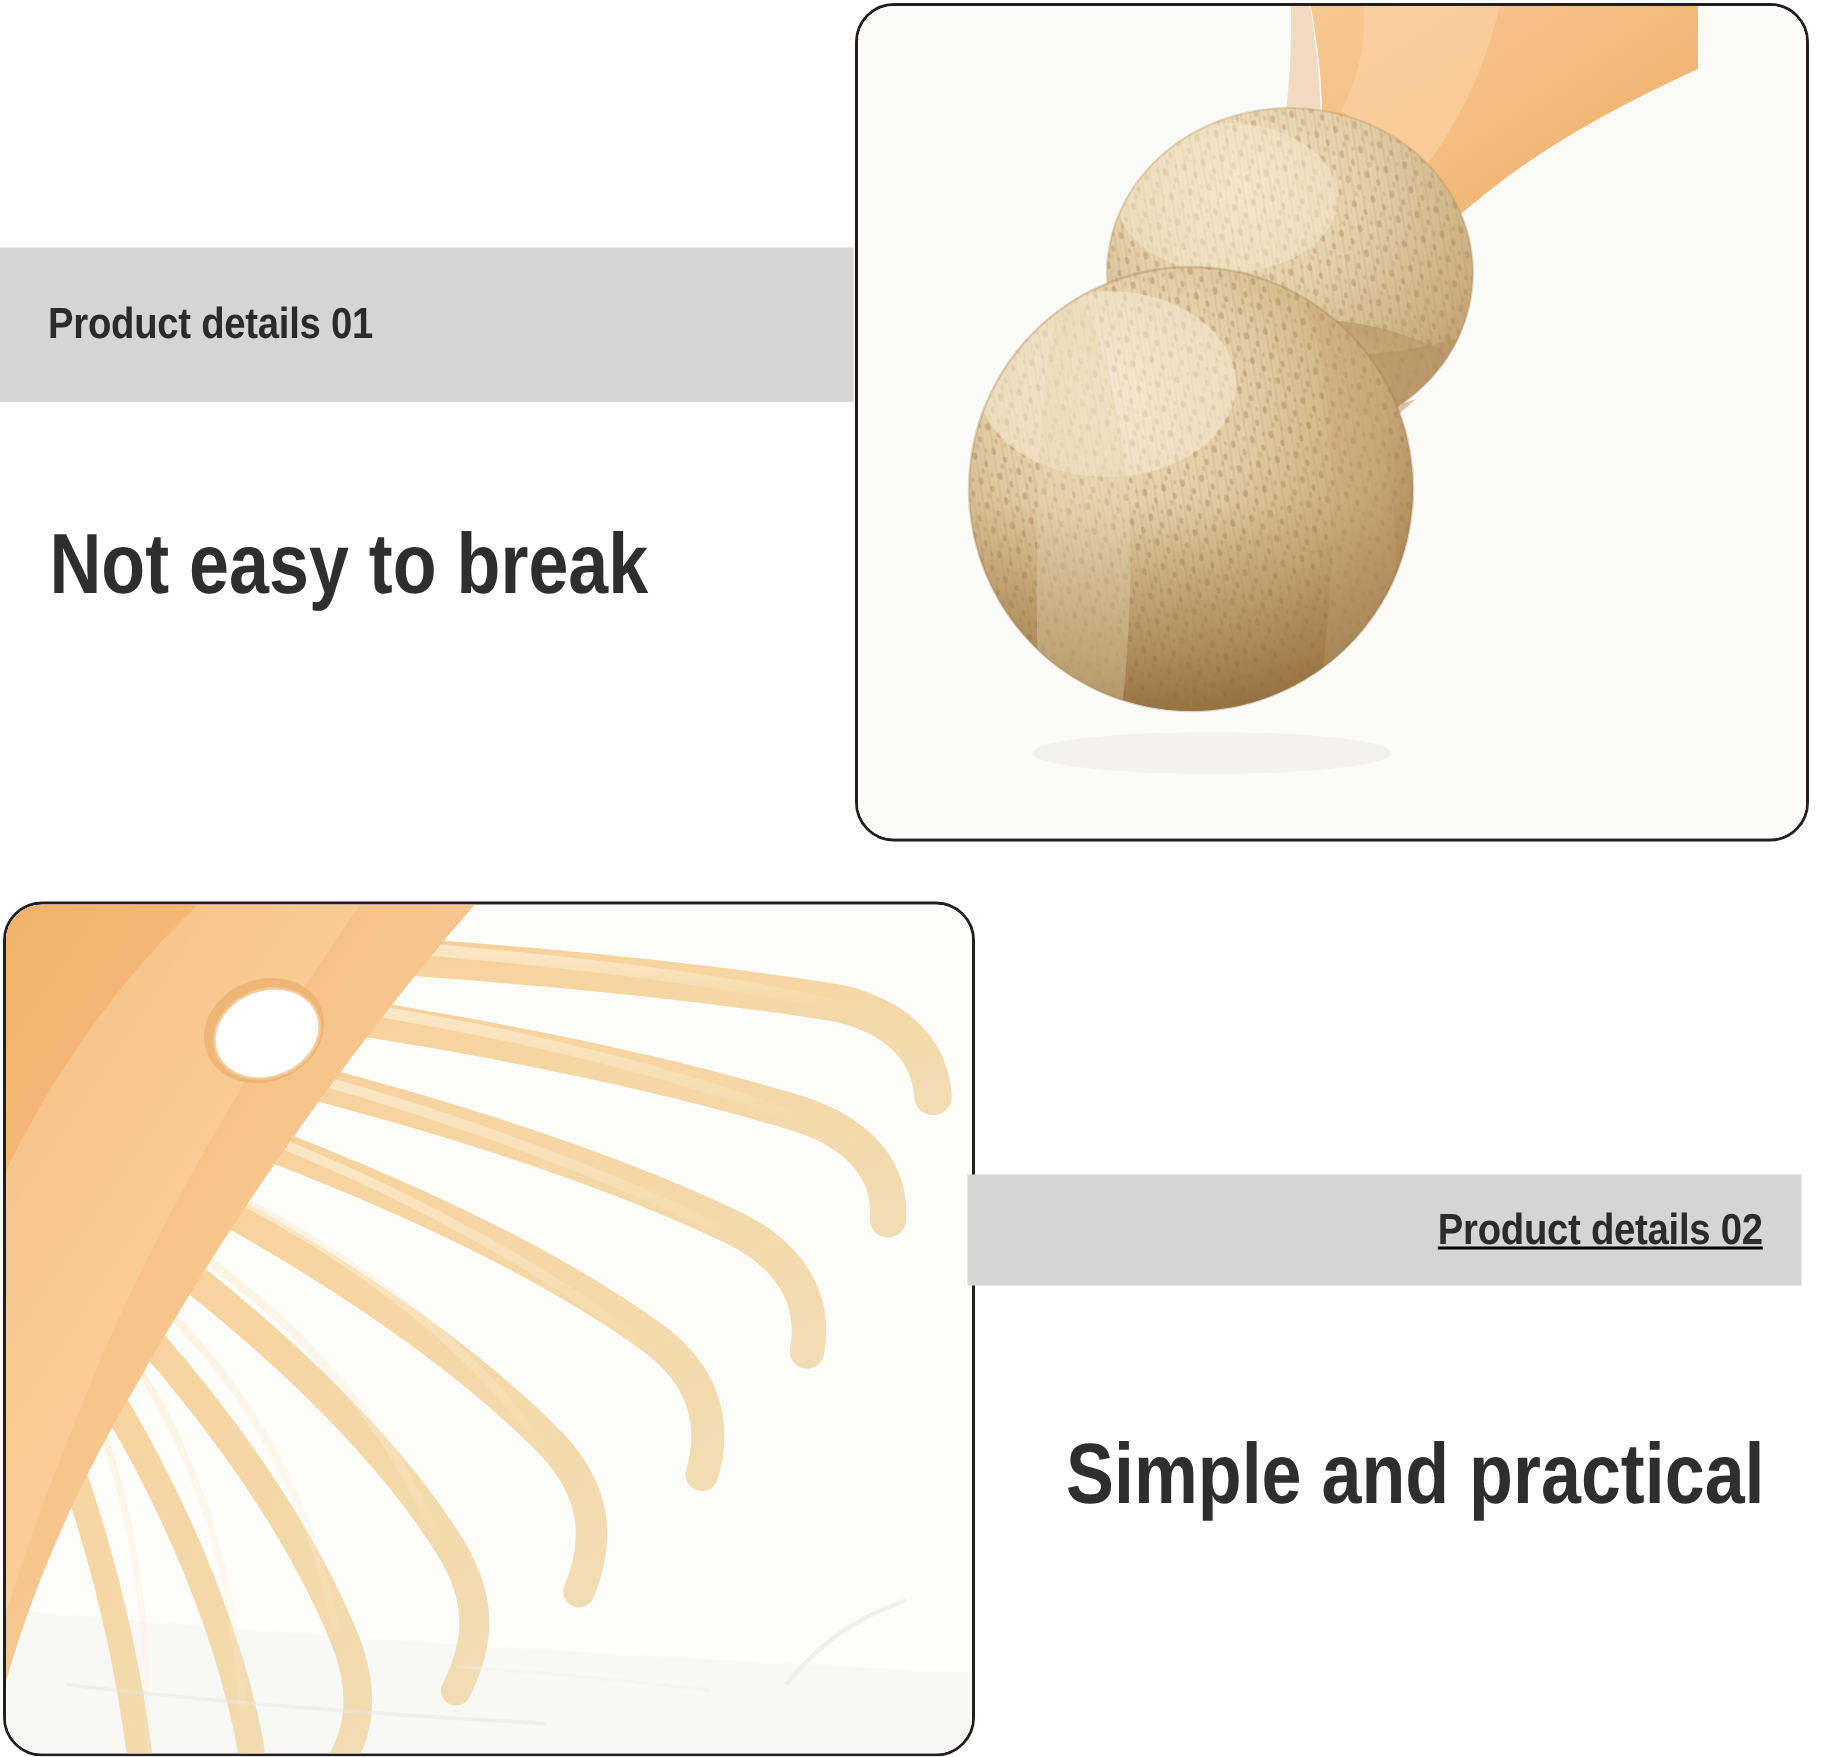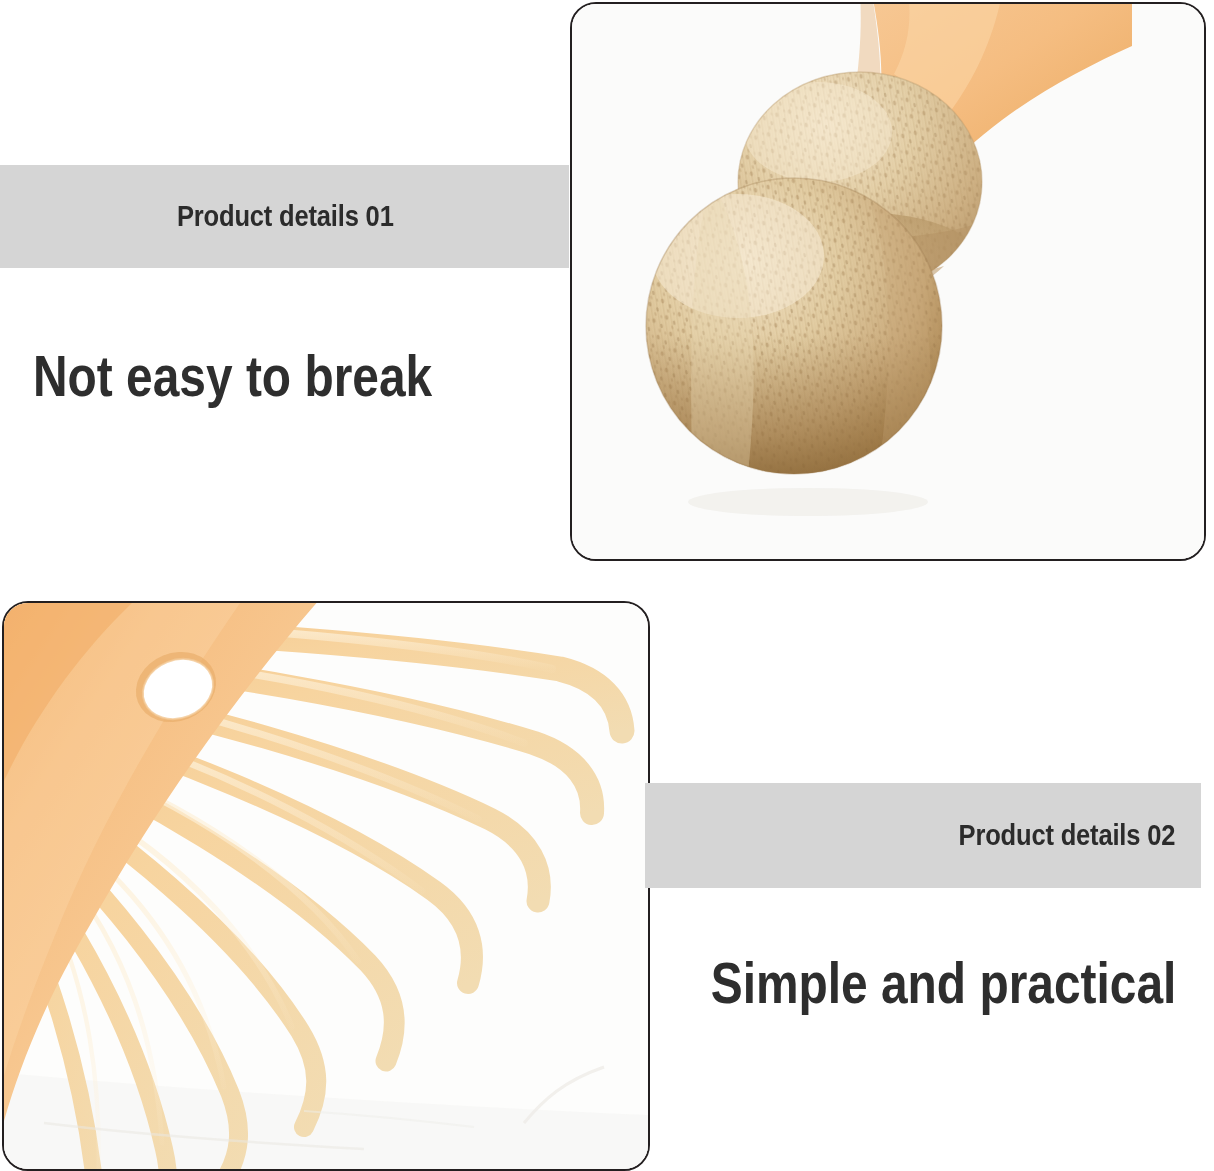--- a/index.html
+++ b/index.html
@@ -23,32 +23,33 @@
     position: absolute;
     background: #d5d5d5;
     display: flex;
     align-items: center;
   }
   .band-01 {
     left: 0px;
     top: 165px;
     width: 569px;
     height: 103px;
-    justify-content: center;
+    justify-content: flex-start;
     padding-left: 32px;
     box-sizing: border-box;
   }
   .band-02 {
     left: 645px;
     top: 783px;
     width: 556px;
-    height: 105px;
+    height: 74px;
     justify-content: flex-end;
     padding-right: 26px;
     box-sizing: border-box;
+    text-decoration: underline;
   }
   .band-label {
     font-family: "Liberation Sans Narrow", "Liberation Sans", sans-serif;
     font-weight: 700;
     font-size: 29px;
     letter-spacing: -0.2px;
     color: #2b2b2b;
     transform: scaleX(0.88);
     transform-origin: left center;
     white-space: nowrap;

